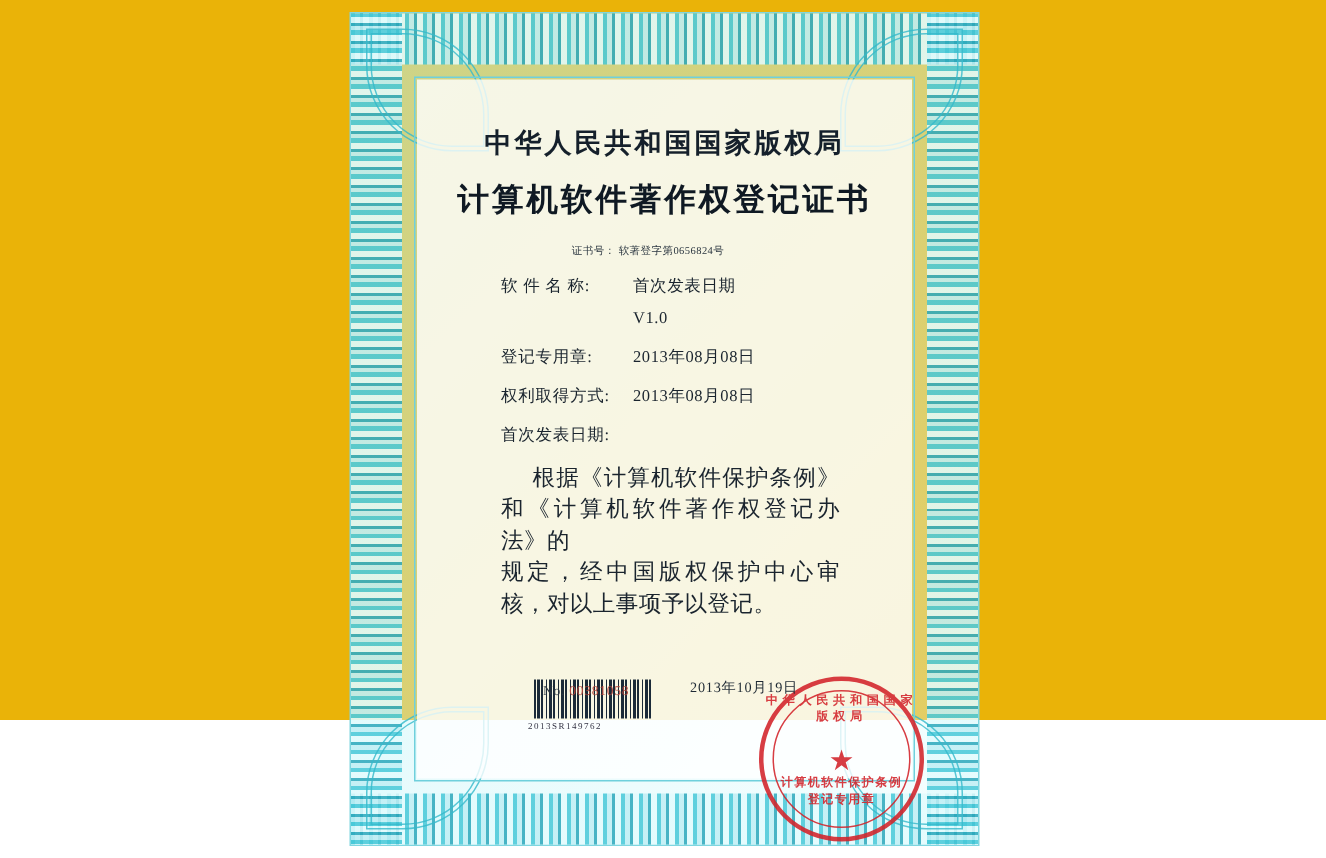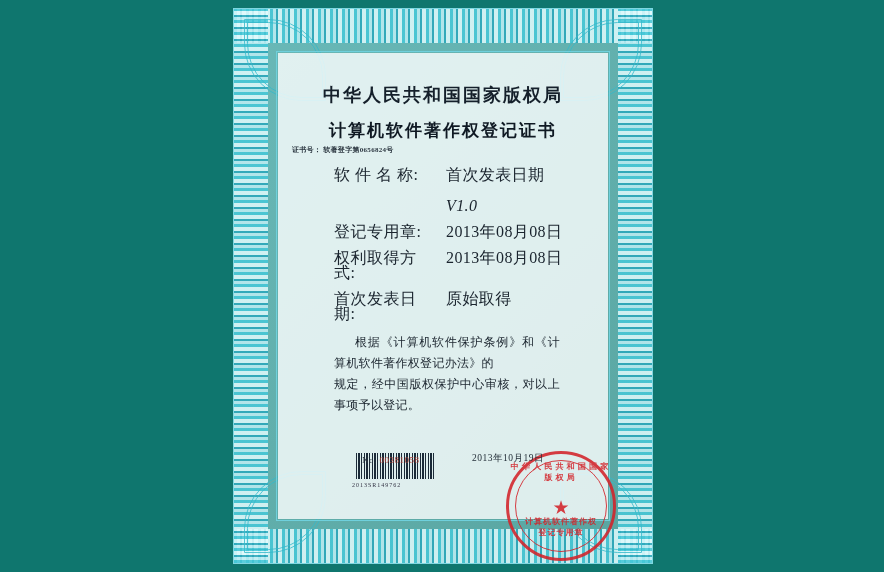--- a/index.html
+++ b/index.html
@@ -10,22 +10,22 @@
   body {
     width: 884px;
     height: 572px;
     font-family: "Liberation Serif", serif;
     overflow: hidden;
   }
 
   #certificate-page {
     position: relative;
     width: 884px;
-    height: 572px;
-    background: #0f766e;
+    height: 480px;
+    background: #eab308;
   }
 
   
   .cert-frame {
     position: absolute;
     left: 233px;
     top: 8px;
     width: 420px;
     height: 556px;
     background:
@@ -86,73 +86,70 @@
   .cert-issuer {
     text-align: center;
     font-size: 18px;
     font-weight: bold;
     color: #15202b;
     letter-spacing: 2px;
     margin-top: 12px;
   }
   .cert-title {
     text-align: center;
-    font-size: 17px;
+    font-size: 21px;
     font-weight: bold;
     color: #0f1923;
     letter-spacing: 2px;
     margin-top: 12px;
   }
   .cert-number-line {
-    text-align: left;
+    text-align: center;
     font-size: 7px;
     color: #2b3640;
-    margin-top: 3px;
+    margin-top: 15px;
     padding-right: 22px;
     letter-spacing: .3px;
-    font-weight: bold;
   }
 
   
   .fields {
     margin-top: 12px;
     padding-left: 42px;
     padding-right: 18px;
   }
   .field-row {
     display: flex;
     align-items: baseline;
-    font-size: 16px;
+    font-size: 11px;
     color: #1a242e;
     margin-bottom: 11px;
     line-height: 15px;
-    gap: 24px;
   }
   .field-label {
     width: 88px;
     flex: 0 0 88px;
     letter-spacing: .5px;
   }
   .field-value {
     flex: 1 1 auto;
     letter-spacing: .4px;
   }
   .field-value .second-line {
     display: block;
-    margin-top: 16px;
-    font-style: italic;
+    margin-top: 6px;
   }
   .gap-row { margin-bottom: 20px; }
 
   
   .statement {
     margin-top: 4px;
     padding-left: 42px;
     padding-right: 34px;
-    font-size: 12px;
+    font-size: 15px;
     line-height: 21px;
     color: #1a242e;
     text-align: justify;
     text-indent: 21px;
     letter-spacing: .3px;
   }
   .statement .line2 { display:block; text-indent: 0; }
 
   
   .barcode {
@@ -227,21 +224,21 @@
     position: absolute;
     left: 84px;
     bottom: 54px;
     font-size: 9px;
     color: #2b3640;
     letter-spacing: .5px;
   }
   .footer-serial .num { color: #b4443a; }
   .footer-date {
     position: absolute;
-    right: 64px;
+    right: 76px;
     bottom: 54px;
     font-size: 9.5px;
     color: #1f2a34;
     letter-spacing: .5px;
   }
 </style>
 </head>
 <body>
 
 <div id="certificate-page">
@@ -284,41 +281,40 @@
           <div class="field-value">2013年08月08日</div>
         </div>
 
         <div class="field-row">
           <div class="field-label">权利取得方式:</div>
           <div class="field-value">2013年08月08日</div>
         </div>
 
         <div class="field-row">
           <div class="field-label">首次发表日期:</div>
-          <div class="field-value">原始取得</div>
         </div>
 
 
 
       </div>
 
       <div class="statement">
         <span>根据《计算机软件保护条例》和《计算机软件著作权登记办法》的</span>
         <span class="line2">规定，经中国版权保护中心审核，对以上事项予以登记。</span>
       </div>
 
       <div class="barcode"></div>
       <div class="barcode-caption">2013SR149762</div>
 
       <div class="seal">
         <div class="seal-inner-ring"></div>
         <div class="seal-arc-text">中华人民共和国国家版权局</div>
         <div class="seal-star">★</div>
         <div class="seal-bottom-text">
-          <div>计算机软件著作权</div>
+          <div>计算机软件保护条例</div>
           <div>登记专用章</div>
         </div>
       </div>
 
       <div class="footer-serial">
         <span>No.</span>
         <span class="num">00381058</span>
       </div>
 
       <div class="footer-date">2013年10月19日</div>

